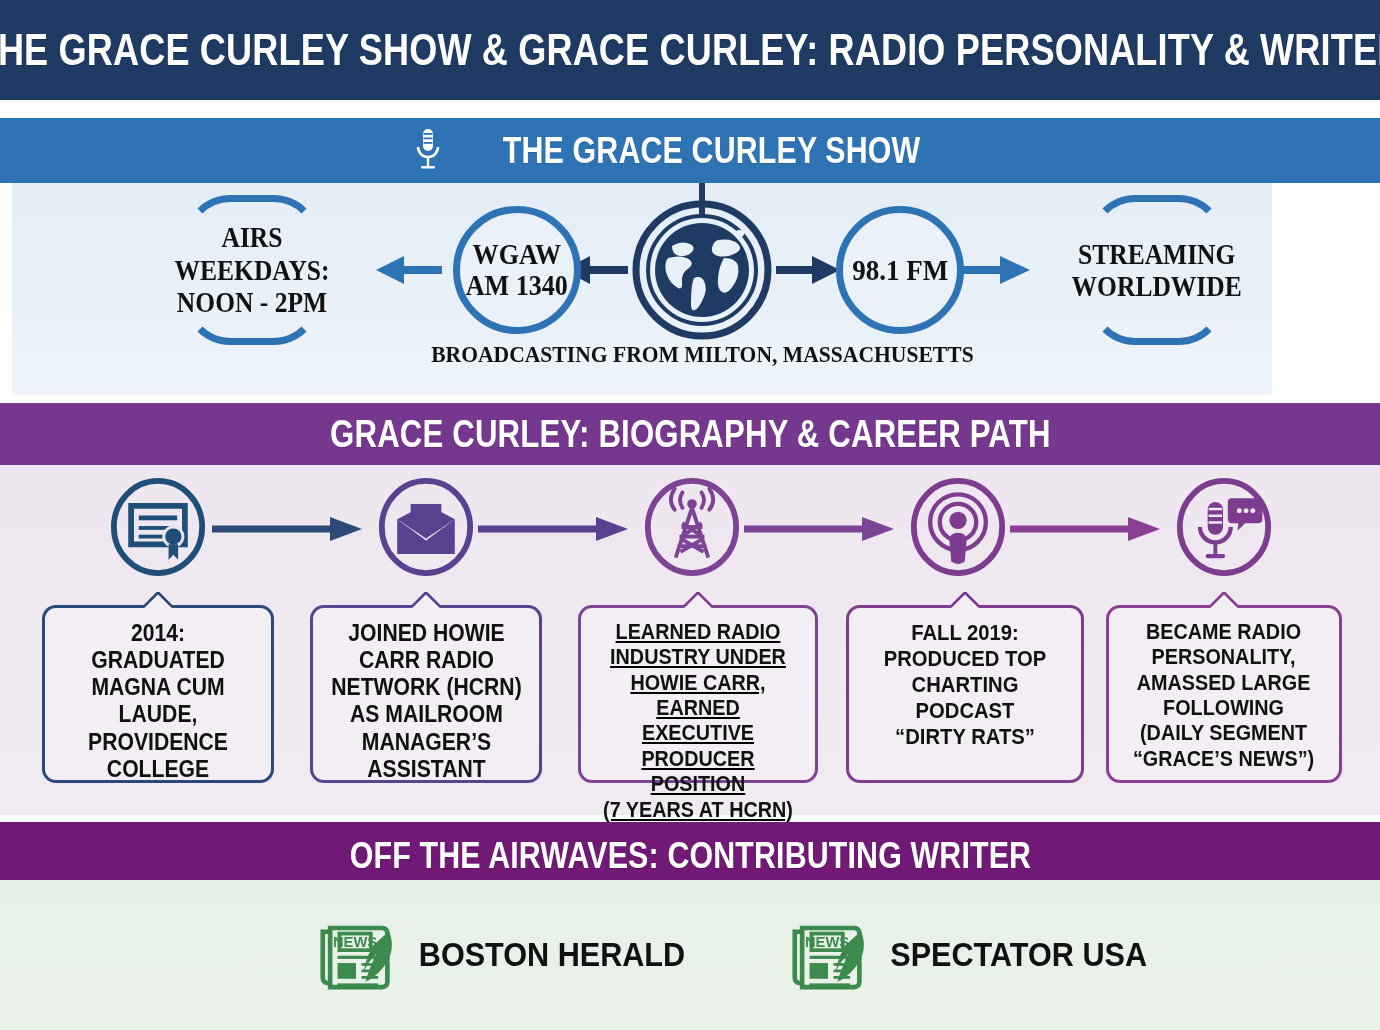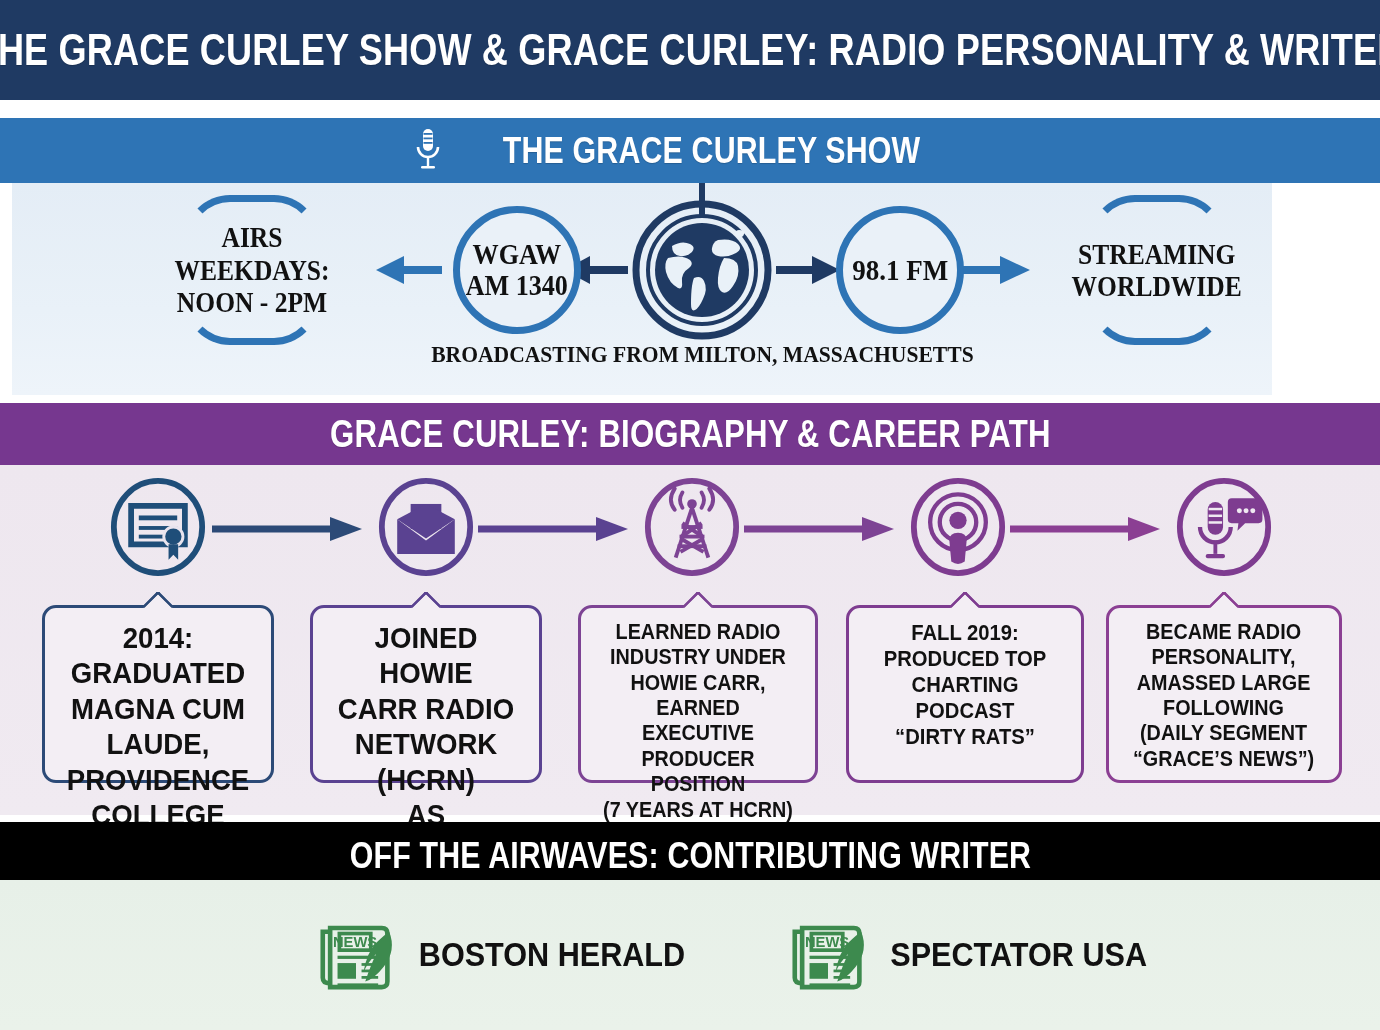--- a/index.html
+++ b/index.html
@@ -91,38 +91,38 @@
 
   .boxes { position:absolute; left:0; top:128px; width:1380px; height:200px; }
   .tbox {
     position:absolute; top:12px; width:232px; height:178px;
     border:3px solid #333; border-radius:14px;
     background:#f3eef4;
     display:flex; align-items:flex-start; justify-content:center;
     padding:12px 8px 8px 8px;
   }
   .tbox .txt {
-    font-size:30px; font-weight:bold; line-height:1.18; text-align:center;
+    font-size:23px; font-weight:bold; line-height:1.18; text-align:center;
     color:#111; font-stretch:condensed;
   }
   .tbox .txt span { display:block; transform:scaleX(.92); }
   .notch {
     position:absolute; left:50%; top:-16px; transform:translateX(-50%);
     width:34px; height:17px; overflow:hidden;
   }
   .notch i {
     position:absolute; left:50%; top:3px; transform:translateX(-50%) rotate(45deg);
     width:22px; height:22px; background:#f3eef4;
     border-left:3px solid #333; border-top:3px solid #333;
     border-radius:3px 0 0 0;
   }
 
   
   .wr-head { position:absolute; left:0; top:822px; width:1380px; height:68px;
-             background:#000000; }
+             background:#701a75; }
   .wr-head .band-title { font-size:37px; }
   .wr-body { position:absolute; left:0; top:880px; width:1380px; height:150px;
              background:linear-gradient(180deg,#e7f0e8 0%,#eaf2ea 100%); }
   .pubs { position:absolute; left:0; top:14px; width:1380px; height:120px;
           display:flex; align-items:center; justify-content:center; gap:80px;
           padding-left:90px; }
   .pub { display:flex; align-items:center; gap:0; }
   .pub .pname {
     font-size:34px; font-weight:bold; color:#111; font-stretch:condensed;
     white-space:nowrap;
@@ -364,21 +364,21 @@
         <div class="txt">
           <span>JOINED HOWIE</span>
           <span>CARR RADIO</span>
           <span>NETWORK (HCRN)</span>
           <span>AS MAILROOM</span>
           <span>MANAGER’S</span>
           <span>ASSISTANT</span>
         </div>
       </div>
 
-      <div class="tbox" style="left:578px;border-color:#7d4394;width:240px;">
+      <div class="tbox" style="left:578px;border-color:#7d4394;width:240px;text-decoration:underline;">
         <div class="notch">
             <i style="border-left-color:#7d4394;border-top-color:#7d4394;"></i>
           </div>
         <div class="txt" style="font-size:21.5px;">
           <span>LEARNED RADIO</span>
           <span>INDUSTRY UNDER</span>
           <span>HOWIE CARR,</span>
           <span>EARNED EXECUTIVE</span>
           <span>PRODUCER POSITION</span>
           <span>(7 YEARS AT HCRN)</span>

